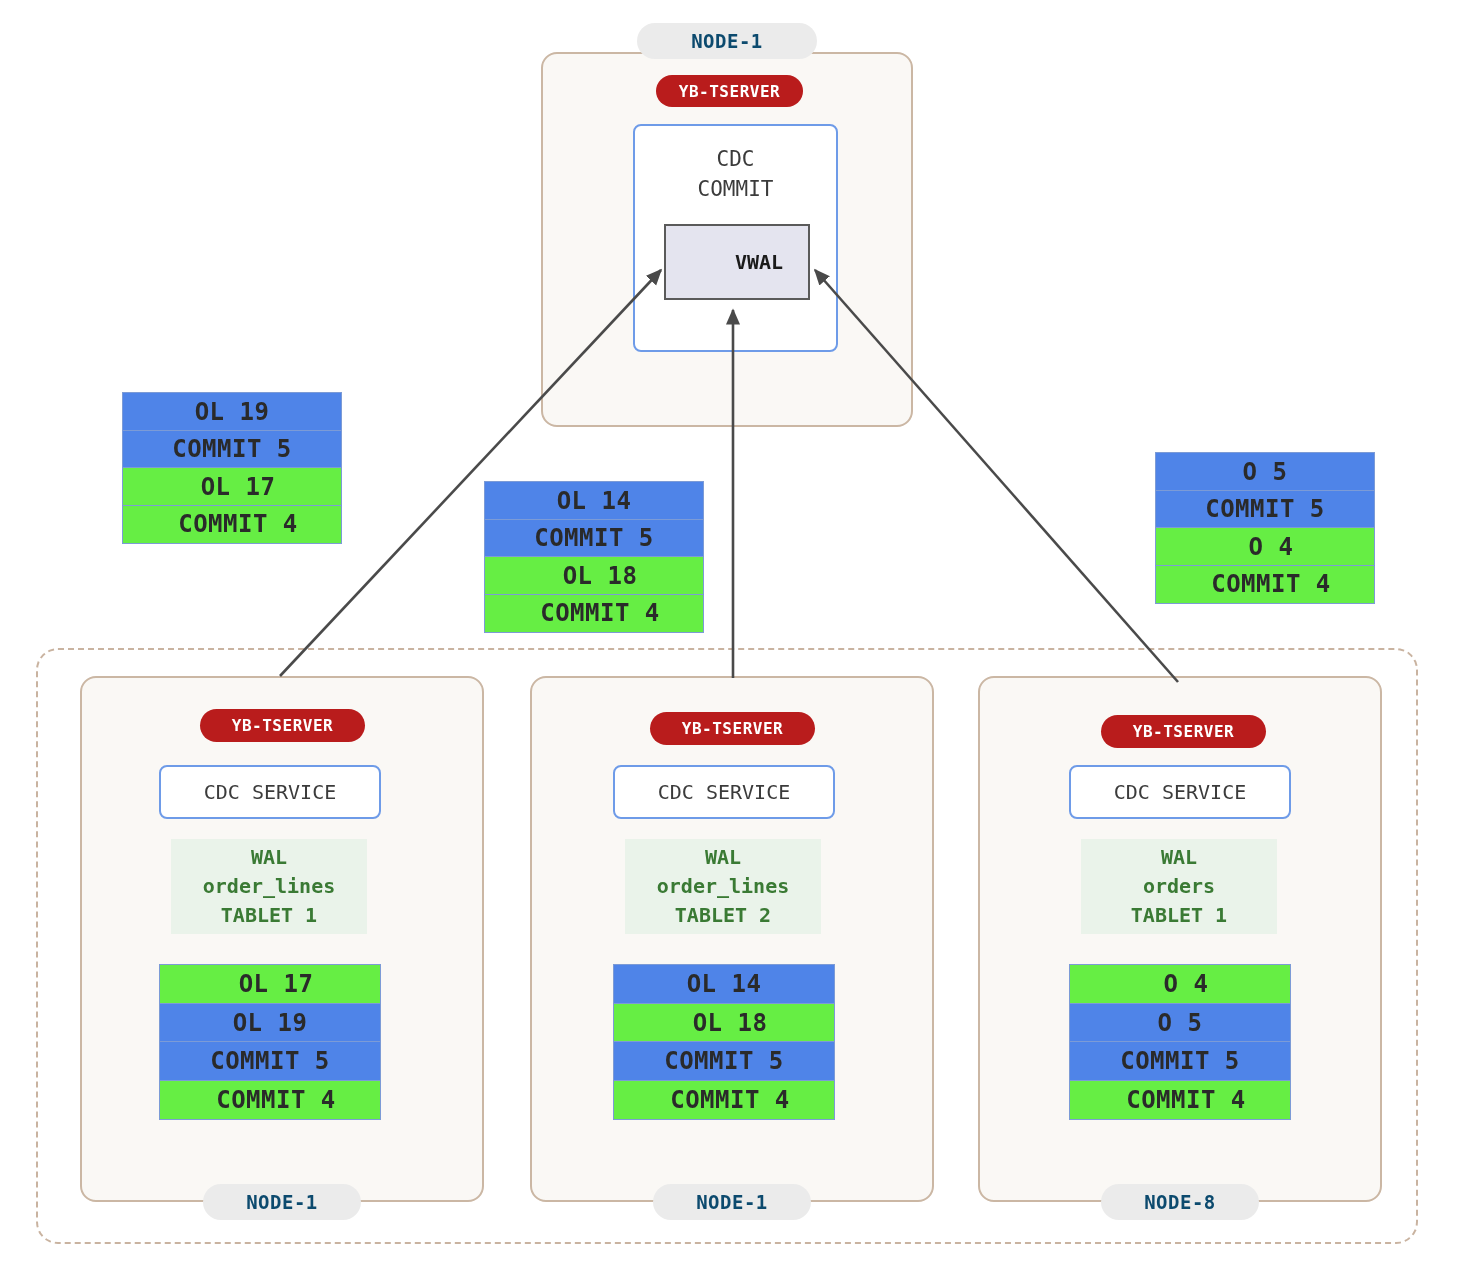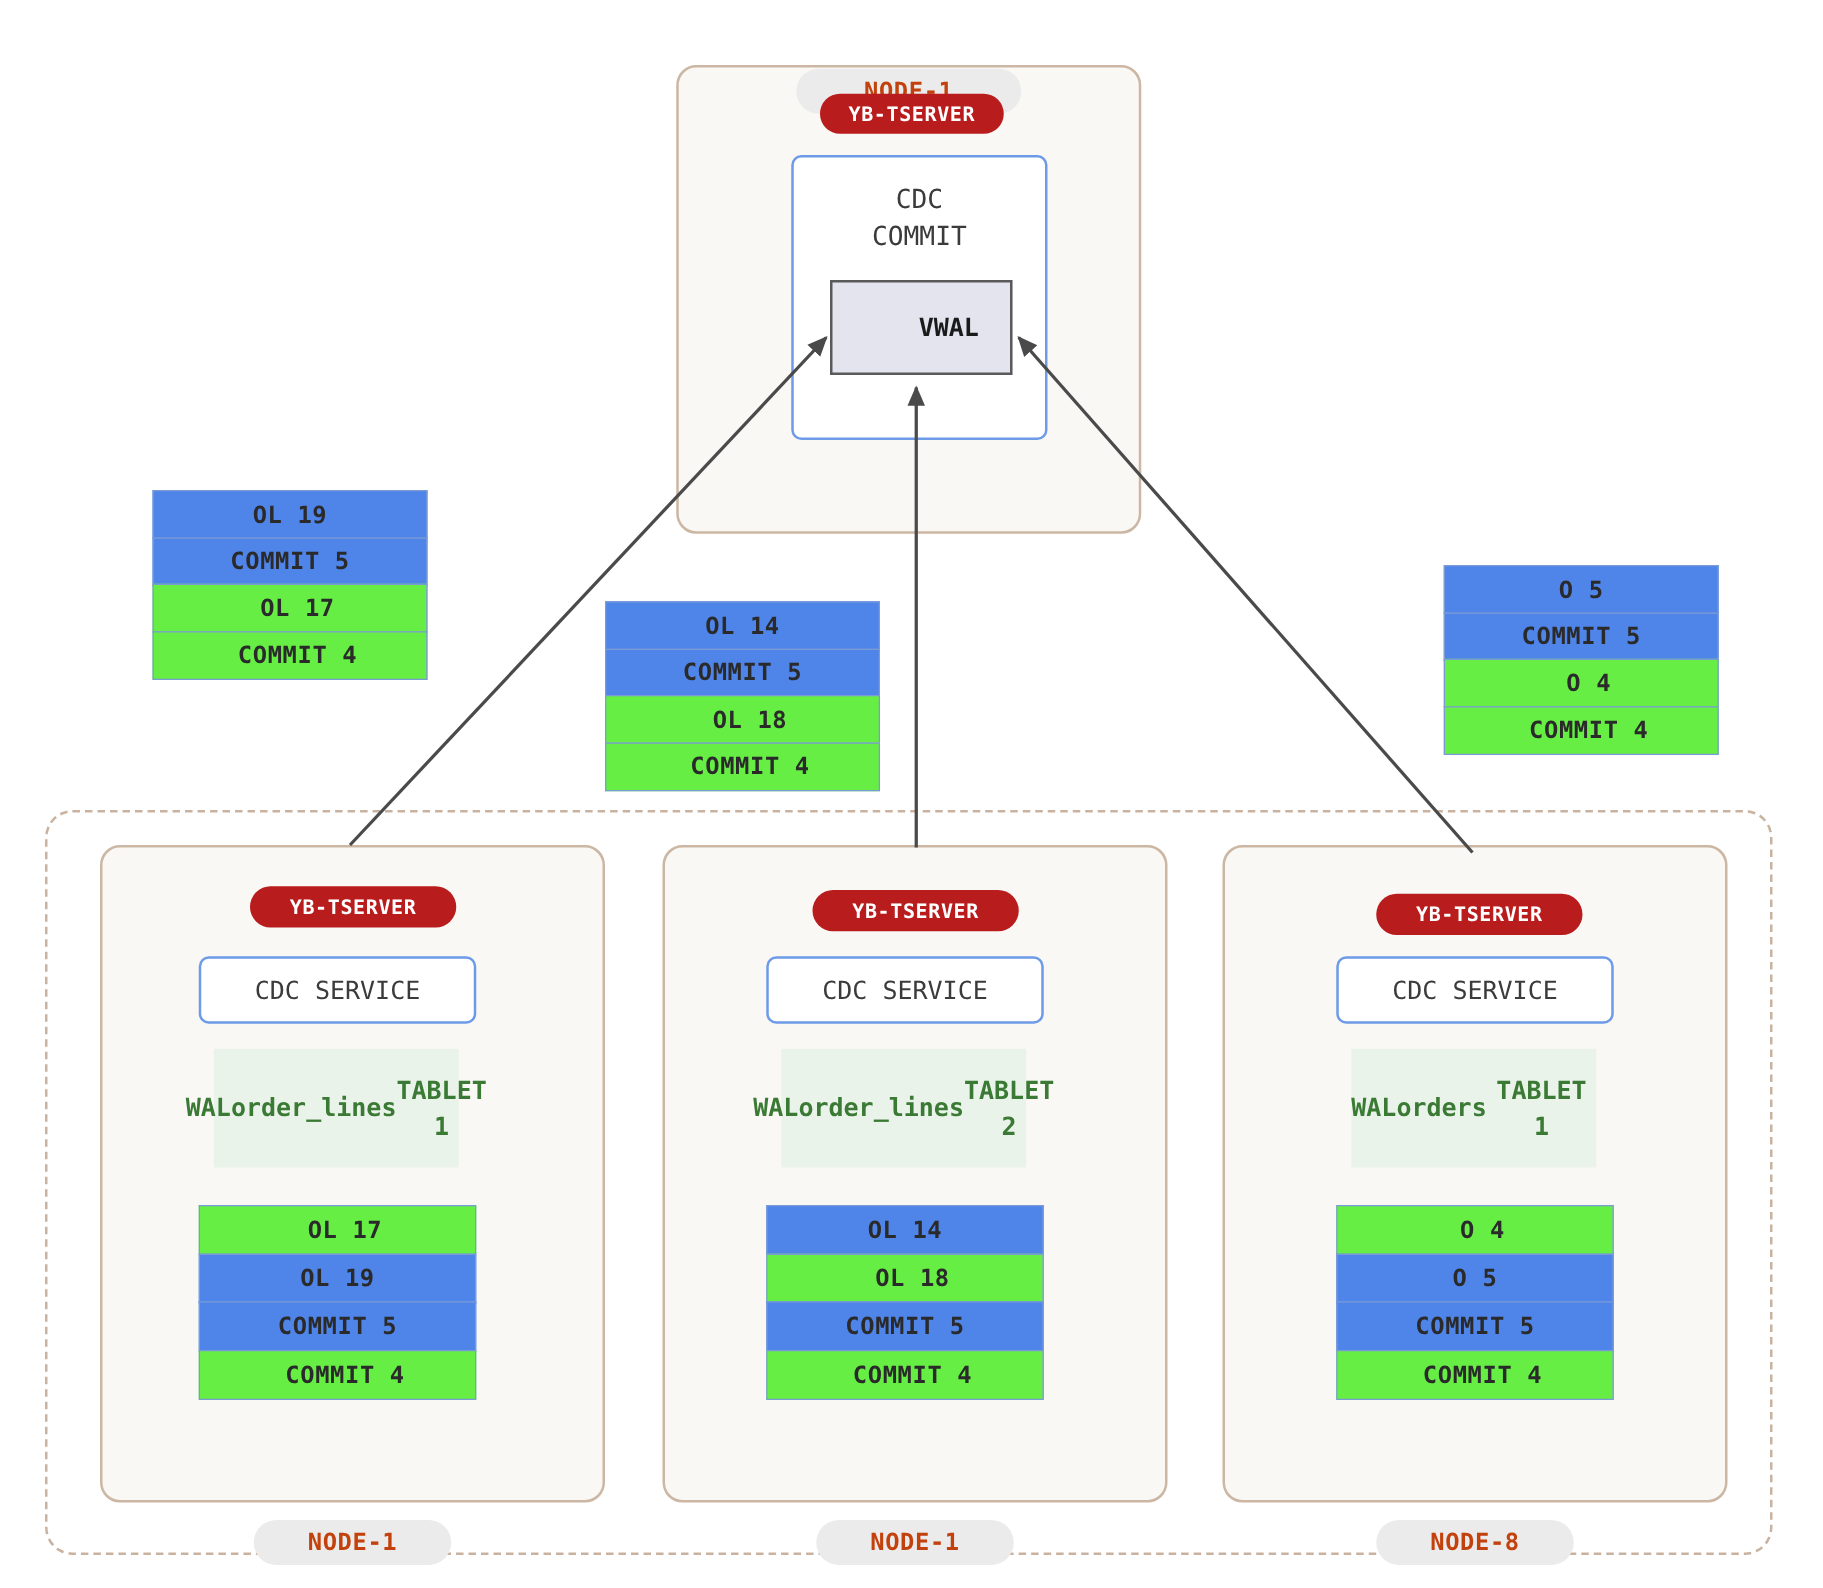--- a/index.html
+++ b/index.html
@@ -41,24 +41,23 @@
     position: absolute;
     border-radius: 999px;
     display: flex;
     align-items: center;
     justify-content: center;
     white-space: nowrap;
     z-index: 9;
   }
   .pill-node {
     background: #EBEBEB;
-    color: #c2410c;
+    color: #0c4a6e;
     font-weight: 700;
     letter-spacing: 0.5px;
-    margin-top: 32px;
   }
   .pill-tserver {
     background: #b91c1c;
     color: #ffffff;
     font-weight: 700;
     letter-spacing: 0.5px;
   }
 
   
   .cdc-box {
@@ -94,21 +93,21 @@
     z-index: 4;
     padding-left: 44px;
   }
 
   
   .wal-box {
     position: absolute;
     background: #EAF3EA;
     color: #3A7A34;
     display: flex;
-    flex-direction: row;
+    flex-direction: column;
     align-items: center;
     justify-content: center;
     text-align: center;
     font-size: 20px;
     font-weight: 700;
     line-height: 1.45;
     z-index: 3;
   }
 
   
@@ -117,21 +116,21 @@
     display: flex;
     flex-direction: column;
     z-index: 4;
   }
   .rec {
     display: flex;
     align-items: center;
     justify-content: center;
     border: 1.5px solid #7C9BD6;
     color: #2a2a2a;
-    font-size: 19px;
+    font-size: 24px;
     font-weight: 700;
     letter-spacing: 0.5px;
     margin-top: -1.5px;
   }
   .rec:first-child { margin-top: 0; }
   .rec.blue  { background: #4F84E8; }
   .rec.green { background: #66EE44; padding-left: 12px; }
 
   
   .cluster {

